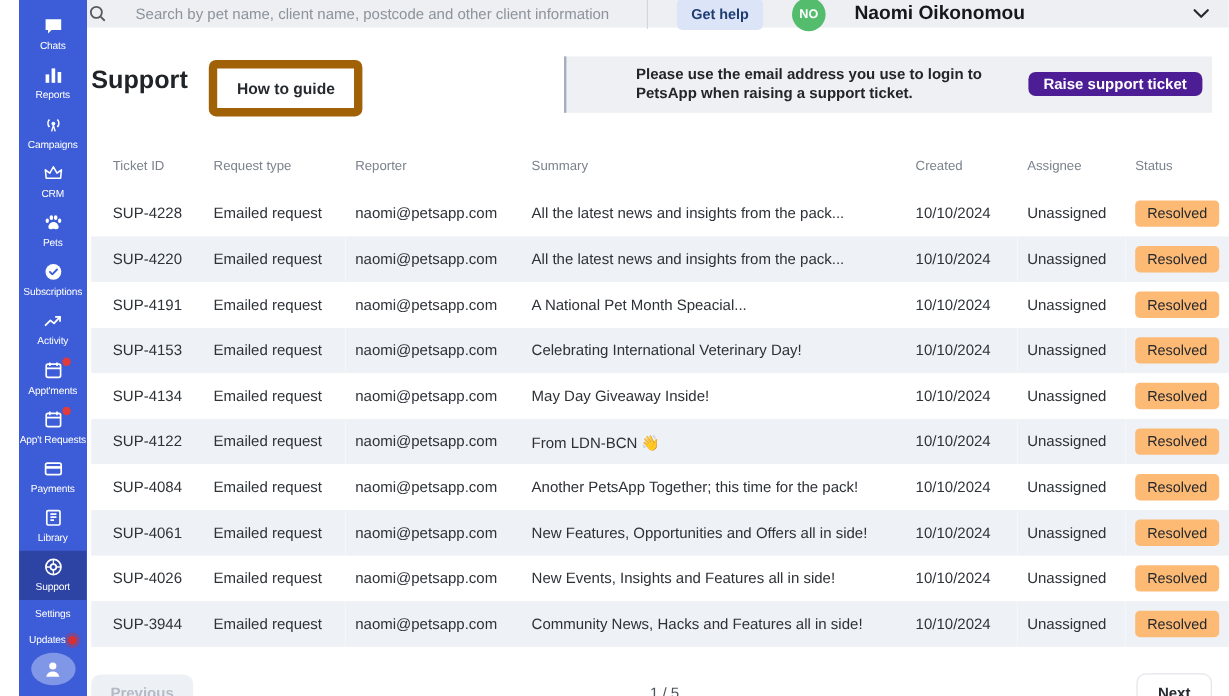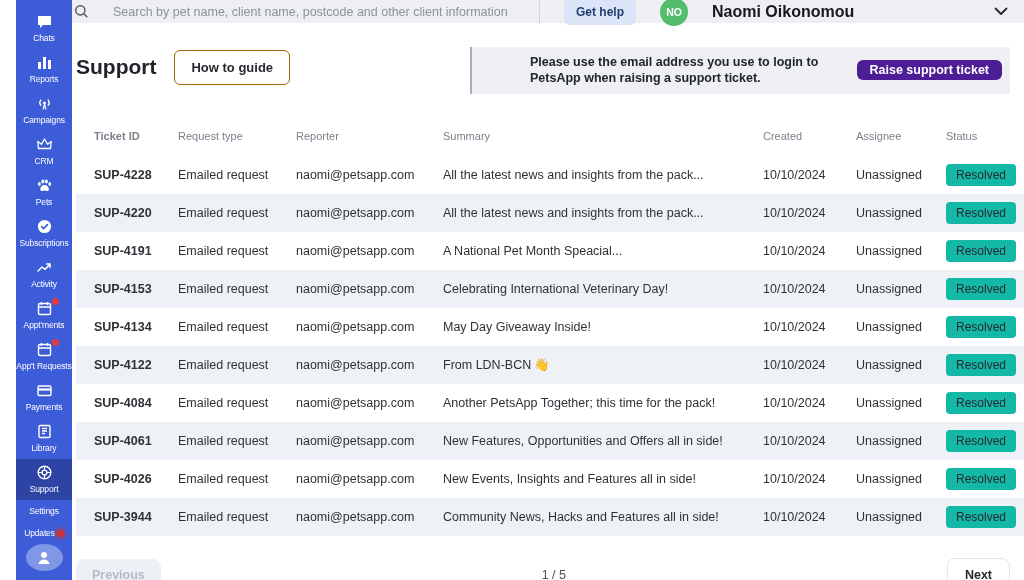--- a/index.html
+++ b/index.html
@@ -41,42 +41,42 @@
     justify-content:center; flex:none; cursor:pointer; }
   .user-meta { line-height:1.25; min-width:250px; }
   .user-name { font-size:16px; font-weight:bold; color:#16181b; }
   .user-org { font-size:11px; color:#2e3338; }
   .chev-btn { background:none; border:none; cursor:pointer; padding:2px 8px; }
 
   
   .main { margin-left:56px; }
   .page-header { display:flex; align-items:flex-start; padding:24px 14px 0 20px; }
   .page-title { font-size:21px; font-weight:bold; color:#202428; margin:8px 18px 0 0; }
-  .guide-btn { border:1px solid #a16207; background:#fff; border-radius:6px;
+  .guide-btn { border:7px solid #a16207; background:#fff; border-radius:6px;
     padding:9px 16px; font-size:13px; font-weight:600; color:#26292e;
     cursor:pointer; font-family:inherit; margin-top:3px; white-space:nowrap; }
   .notice { margin-left:auto; background:#eef0f3; border-left:2px solid #a6aebd;
     display:flex; align-items:center; gap:12px; padding:7px 8px 7px 14px;
     width:540px; }
   .notice-text { font-size:12.5px; font-weight:600; color:#22262b; line-height:1.3;margin-left:44px; }
   .raise-btn { background:#4c1d95; color:#fff; border:none; border-radius:6px;
     font-size:12.5px; font-weight:bold; padding:3px 13px; cursor:pointer;
     font-family:inherit; white-space:nowrap; flex:none; }
 
   
   .table-wrap { margin:30px 14px 0 20px; }
   table { width:100%; border-collapse:collapse; table-layout:fixed; }
   th { text-align:left; font-size:11px; font-weight:normal; color:#7b828c;
     padding:6px 8px 14px 8px; white-space:nowrap; overflow:hidden; }
   td { font-size:12.5px; color:#2e3237; padding:8px; height:30px;
     white-space:nowrap; overflow:hidden; text-overflow:ellipsis; }
-  th:first-child, td:first-child { padding-left:18px;font-weight:bold; }
+  th:first-child, td:first-child { padding-left:18px; }
   tbody tr:nth-child(even) { background:#eef1f5; }
   tbody tr { cursor:pointer; }
-  .status-pill { background:#14b8a6; color:#26292e; font-size:12px;
+  .status-pill { background:#fdba74; color:#26292e; font-size:12px;
     padding:4px 10px; border-radius:4px; display:inline-block; }
 
   
   .pagination { display:flex; align-items:center; margin:22px 14px 0 20px; }
   .prev-btn { background:#edf0f4; color:#b4bbc7; border:none; border-radius:8px;
     padding:9px 16px; font-size:12.5px; font-weight:600; cursor:default;
     font-family:inherit; }
   .page-indicator { flex:1; text-align:center; font-size:12.5px; color:#4c5258; }
   .next-btn { background:#fff; border:1px solid #e2e5ea; border-radius:8px;
     padding:9px 17px; font-size:12.5px; font-weight:600; color:#25282d;

